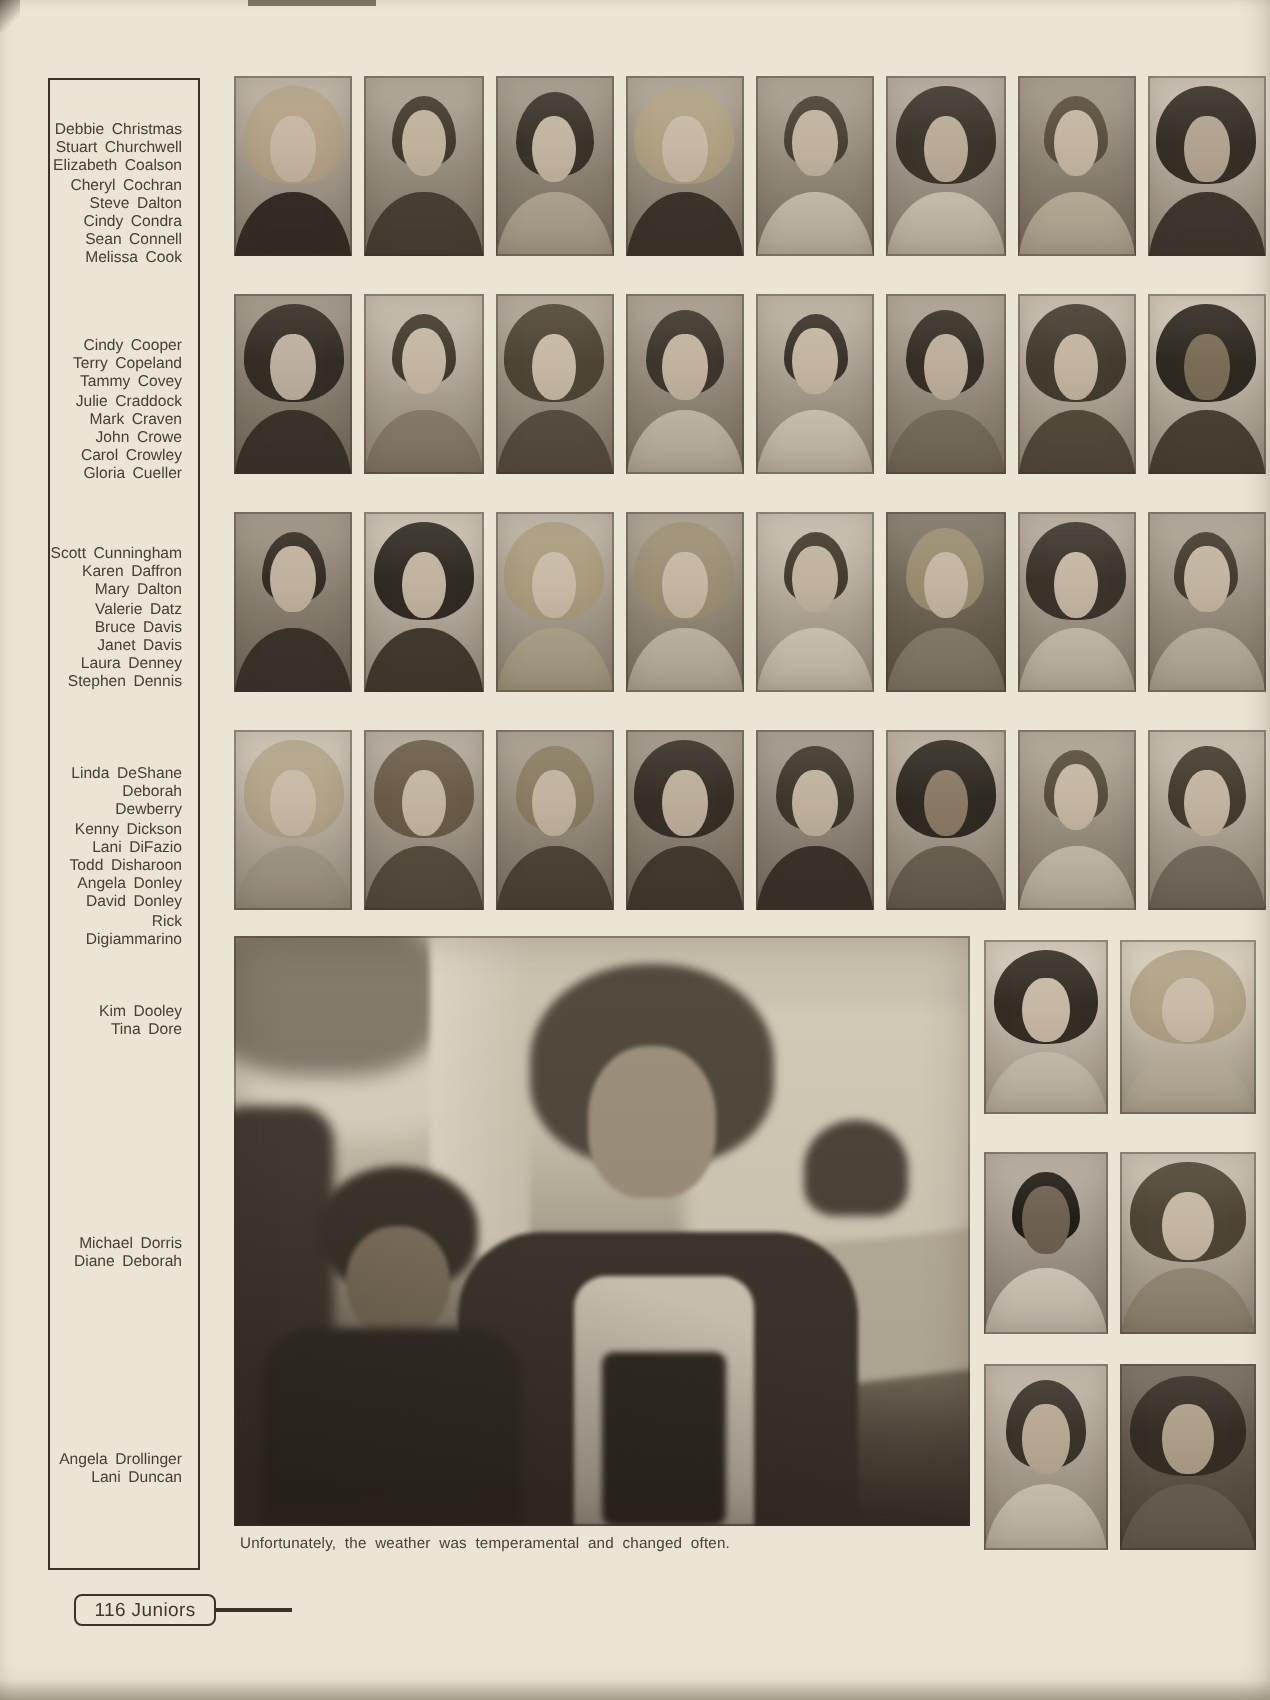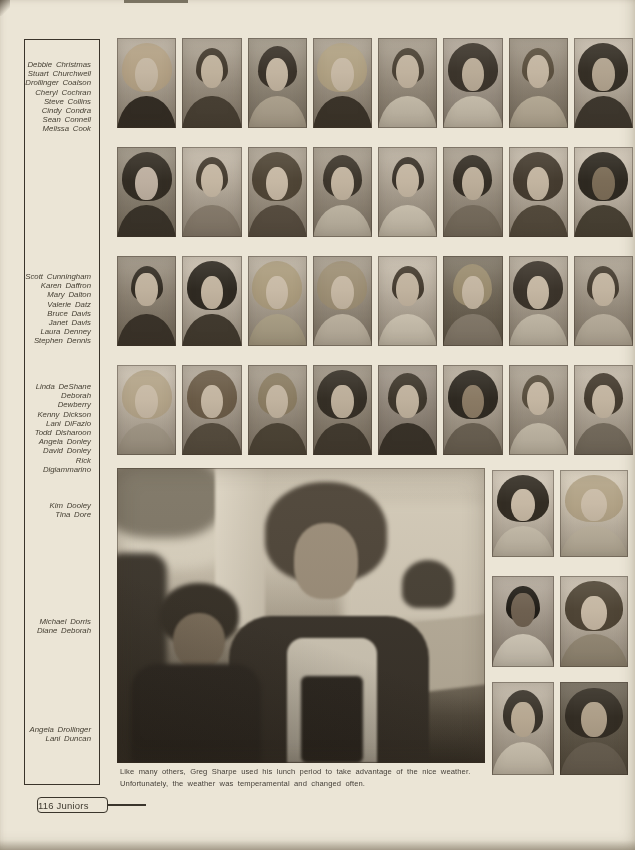--- a/index.html
+++ b/index.html
@@ -10,21 +10,21 @@
     box-shadow: inset -7px -10px 16px -9px rgba(92,80,58,.45),
                 inset 5px 0 10px -8px rgba(92,80,58,.30),
                 inset 0 4px 8px -7px rgba(92,80,58,.35);
   }
   
   .scan-top-line{position:absolute;left:124px;top:0;width:64px;height:3px;background:#57503f;opacity:.75;}
   .scan-corner{position:absolute;left:0;top:0;width:10px;height:16px;
     background:linear-gradient(135deg,#6b6254 0%,rgba(107,98,84,0) 70%);}
   
   .names-box{position:absolute;left:24px;top:39px;width:76px;height:746px;
-    border:1.6px solid #3a342b;box-sizing:border-box;font-style:italic;}
+    border:1.6px solid #3a342b;box-sizing:border-box;}
   .name-group{position:absolute;left:0;right:0;text-align:right;padding-right:8px;
     font-size:7.8px;line-height:9.2px;color:#464034;word-spacing:1.6px;}
   .g0{top:20px}.g1{top:128px}.g2{top:232px}.g3{top:342px}
   .g4{top:461px}.g5{top:577px}.g6{top:685px}
   
   .photo-grid{position:absolute;left:117px;top:38px;width:516px;
     display:grid;grid-template-columns:repeat(8,1fr);column-gap:6px;row-gap:19px;}
   .photo-grid .portrait{height:90px;}
   .portrait{position:relative;overflow:hidden;}
   .portrait i{position:absolute;display:block;}
@@ -84,45 +84,55 @@
   .cp-fg{inset:0;background:linear-gradient(200deg,rgba(0,0,0,0) 55%,rgba(30,25,18,.45) 92%);}
   .candid::after{content:'';position:absolute;inset:0;
     box-shadow:inset 0 0 0 1px rgba(58,48,36,.4), inset 0 0 22px rgba(58,48,36,.25);
     background:linear-gradient(180deg,rgba(236,229,214,.06),rgba(42,33,22,.10));}
   
   .caption{position:absolute;left:120px;top:766px;width:392px;
     font-size:7.6px;line-height:11.6px;color:#46413a;word-spacing:2.1px;letter-spacing:.1px;}
   
   .page-tab{position:absolute;left:37px;top:797px;width:71px;height:16px;
     border:1.6px solid #3a352c;border-radius:4px;box-sizing:border-box;
-    display:flex;align-items:center;justify-content:flex-start;
+    display:flex;align-items:center;justify-content:center;
     font-size:9.5px;color:#3f3a30;letter-spacing:.2px;}
   .tab-line{position:absolute;left:108px;top:804px;width:38px;height:2px;background:#3a352c;}
   
   .scan-bottom{position:absolute;left:0;bottom:0;width:635px;height:10px;
     background:linear-gradient(180deg,rgba(90,78,56,0),rgba(90,78,56,.30));}
 </style>
 </head>
 <body>
 
 <div class="page">
 
   <div class="scan-top-line"></div>
   <div class="scan-corner"></div>
 
   <div class="names-box">
     <div class="name-group g0">
         <div class="name-line">Debbie Christmas</div>
         <div class="name-line">Stuart Churchwell</div>
-        <div class="name-line">Drollinger Coalson</div>
+        <div class="name-line">Elizabeth Coalson</div>
         <div class="name-line">Cheryl Cochran</div>
-        <div class="name-line">Steve Collins</div>
+        <div class="name-line">Steve Dalton</div>
         <div class="name-line">Cindy Condra</div>
         <div class="name-line">Sean Connell</div>
         <div class="name-line">Melissa Cook</div>
+      </div>
+    <div class="name-group g1">
+        <div class="name-line">Cindy Cooper</div>
+        <div class="name-line">Terry Copeland</div>
+        <div class="name-line">Tammy Covey</div>
+        <div class="name-line">Julie Craddock</div>
+        <div class="name-line">Mark Craven</div>
+        <div class="name-line">John Crowe</div>
+        <div class="name-line">Carol Crowley</div>
+        <div class="name-line">Gloria Cueller</div>
       </div>
     <div class="name-group g3">
         <div class="name-line">Linda DeShane</div>
         <div class="name-line">Deborah Dewberry</div>
         <div class="name-line">Kenny Dickson</div>
         <div class="name-line">Lani DiFazio</div>
         <div class="name-line">Todd Disharoon</div>
         <div class="name-line">Angela Donley</div>
         <div class="name-line">David Donley</div>
         <div class="name-line">Rick Digiammarino</div>
@@ -364,21 +374,20 @@
         <i class="body" style="background: rgb(211, 202, 184);"></i>
       </div>
       <div class="portrait style-big" style="background: linear-gradient(rgb(115, 107, 93) 0%, rgb(95, 87, 73) 55%, rgb(81, 73, 59) 100%);">
         <i class="hair" style="background: rgb(51, 45, 36);"></i>
         <i class="face" style="background: rgb(173, 158, 136);"></i>
         <i class="body" style="background: rgb(107, 98, 84);"></i>
       </div>
     </div>
 
   <div class="caption">
-    <div class="cap-line">Like many others, Greg Sharpe used his lunch period to take advantage of the nice weather.</div>
     <div class="cap-line">Unfortunately, the weather was temperamental and changed often.</div>
   </div>
 
   <div class="page-tab">
     <span>116 Juniors</span>
   </div>
   <div class="tab-line"></div>
 
   <div class="scan-bottom"></div>
 </div>

